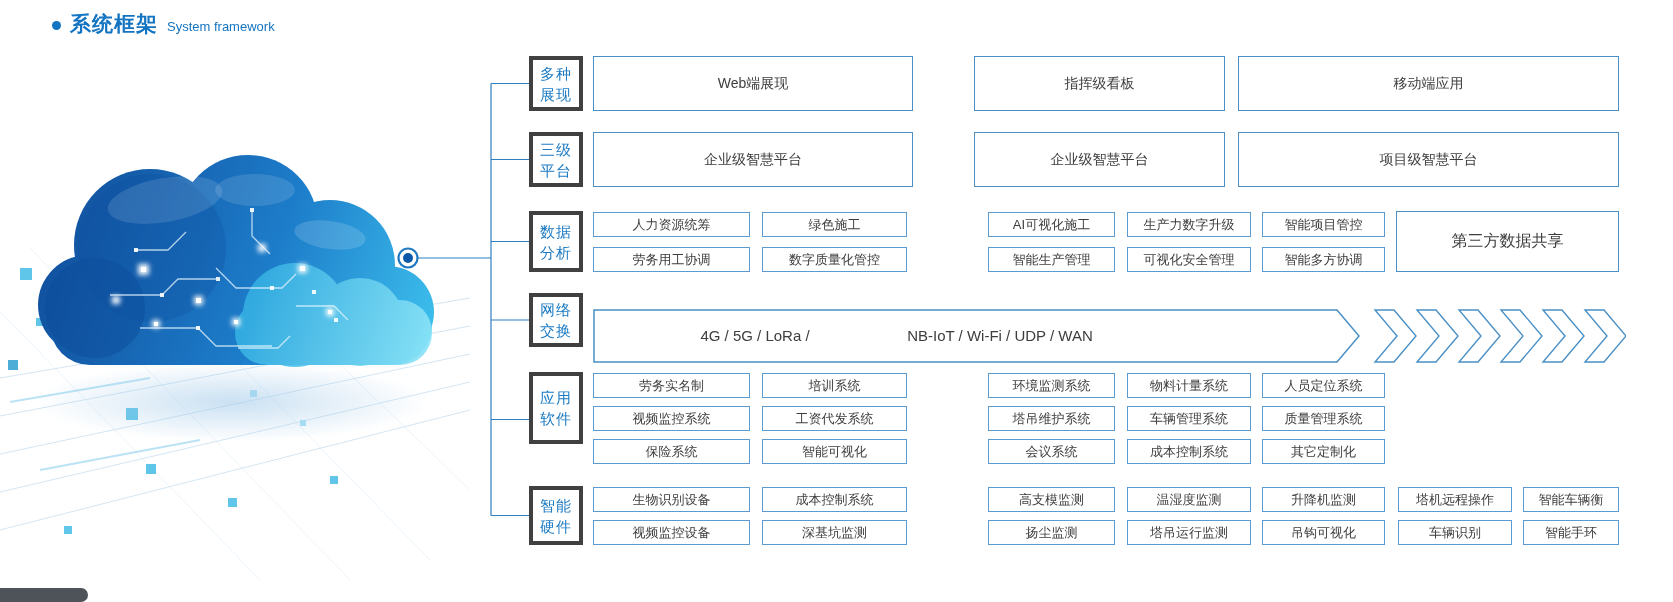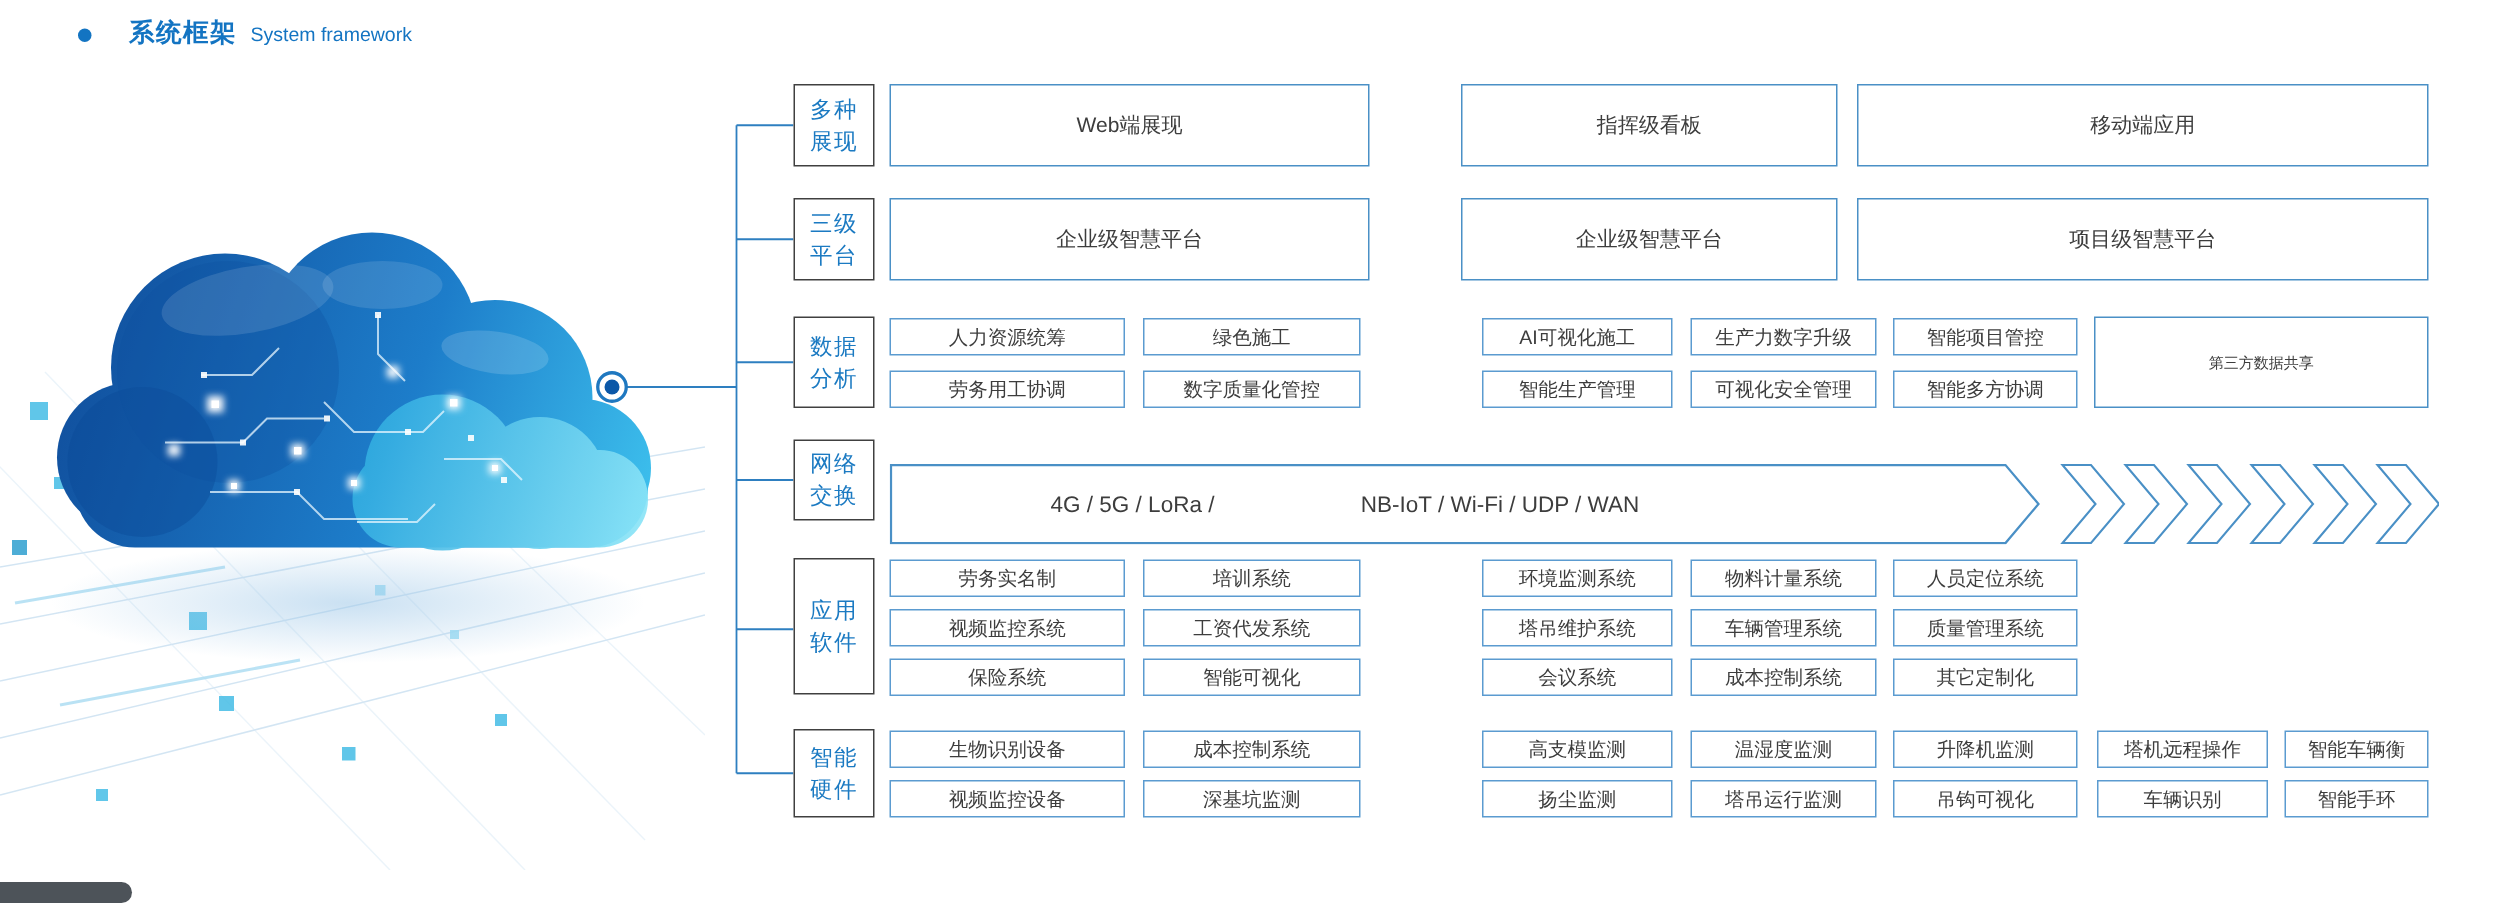--- a/index.html
+++ b/index.html
@@ -2,45 +2,45 @@
 <html><head>
 <meta charset="utf-8">
 <style>
   html,body{margin:0;padding:0;background:#fff;}
   .stage{position:relative;width:1673px;height:602px;background:#ffffff;overflow:hidden;
          font-family:"Liberation Sans","DejaVu Sans",sans-serif;}
 
   
   .title{position:absolute;left:52px;top:10px;display:flex;align-items:baseline;gap:9px;}
   .bullet{width:9px;height:9px;border-radius:50%;background:#1374c2;align-self:center;margin-top:3px;}
-  .t-cn{font-size:17px;font-weight:bold;color:#1374c2;letter-spacing:1px;margin-left:16px;}
+  .t-cn{font-size:21px;font-weight:bold;color:#1374c2;letter-spacing:1px;}
   .t-en{font-size:13px;color:#1374c2;}
 
   
-  .lbl{position:absolute;left:529px;width:54px;border:1px solid #404040;background:#fff;
+  .lbl{position:absolute;left:529px;width:54px;border:4px solid #404040;background:#fff;
        display:flex;flex-direction:column;align-items:center;justify-content:center;
        color:#1b7ac2;font-size:15px;line-height:21px;letter-spacing:1px;box-sizing:border-box;}
 
   
   .wrow{position:absolute;left:593px;width:1033px;}
   .wbox{position:absolute;top:0;height:100%;border:1px solid #4a90c6;background:#fff;
         display:flex;align-items:center;justify-content:center;font-size:14px;color:#3d3d3d;
         box-sizing:border-box;}
   .w1{left:0;width:320px}.w2{left:381px;width:251px}.w3{left:645px;width:381px}
 
   
   .grp{position:absolute;left:593px;width:1033px;}
   .sbox{position:absolute;height:25px;border:1px solid #5b9bd0;background:#fff;
         display:flex;align-items:center;justify-content:center;font-size:13px;color:#3d3d3d;
         box-sizing:border-box;}
   .cA{left:0;width:157px}.cB{left:169px;width:145px}
   .cC{left:395px;width:127px}.cD{left:534px;width:124px}.cE{left:669px;width:123px}
   .cG{left:805px;width:114px}.cH{left:930px;width:96px}
   .bigbox{position:absolute;left:803px;width:223px;border:1px solid #4a90c6;background:#fff;
-          display:flex;align-items:center;justify-content:center;font-size:10px;color:#3d3d3d;
+          display:flex;align-items:center;justify-content:center;font-size:16px;color:#3d3d3d;
           box-sizing:border-box;}
   #grp-data .ra{top:1px}   #grp-data .rb{top:36px}  #grp-data .bigbox{top:0;height:61px}
   #grp-apps .ra{top:1px}   #grp-apps .rb{top:34px}  #grp-apps .rc{top:67px}
   #grp-apps .bigbox{top:1px;height:91px}
   #grp-hw .ra{top:1px}     #grp-hw .rb{top:34px}
 
   
   .netrow{position:absolute;left:593px;top:293px;width:1033px;height:54px;margin-top:16px;}
   svg text{font-family:"Liberation Sans","DejaVu Sans",sans-serif;}
 
@@ -199,21 +199,21 @@
     <span>平台</span>
   </div>
   <div class="lbl" style="top:211px;height:61px">
     <span>数据</span>
     <span>分析</span>
   </div>
   <div class="lbl" style="top:293px;height:54px">
     <span>网络</span>
     <span>交换</span>
   </div>
-  <div class="lbl" style="top:372px;height:91px">
+  <div class="lbl" style="top:372px;height:72px">
     <span>应用</span>
     <span>软件</span>
   </div>
   <div class="lbl" style="top:486px;height:59px">
     <span>智能</span>
     <span>硬件</span>
   </div>
 
   <div class="wrow" style="top:56px;height:55px">
     <div class="wbox w1">Web端展现</div>

